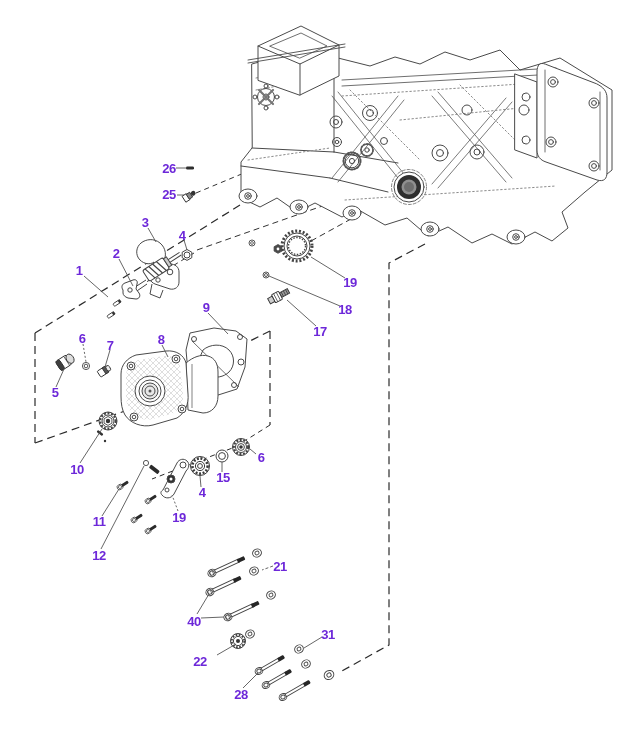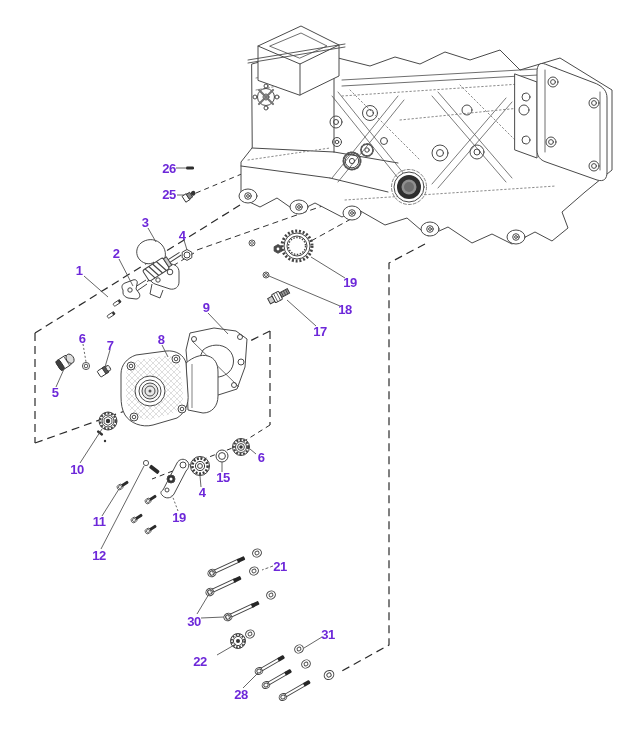--- a/index.html
+++ b/index.html
@@ -441,20 +441,20 @@
   <div class="co" style="left:77px;top:469px">10</div>
   <div class="co" style="left:99px;top:521px">11</div>
   <div class="co" style="left:99px;top:555px">12</div>
   <div class="co" style="left:179px;top:517px">19</div>
   <div class="co" style="left:202px;top:492px">4</div>
   <div class="co" style="left:223px;top:477px">15</div>
   <div class="co" style="left:261px;top:457px">6</div>
   <div class="co" style="left:320px;top:331px">17</div>
   <div class="co" style="left:345px;top:309px">18</div>
   <div class="co" style="left:350px;top:282px">19</div>
-  <div class="co" style="left:194px;top:621px">30</div>
+  <div class="co" style="left:194px;top:621px">40</div>
   <div class="co" style="left:280px;top:566px">21</div>
   <div class="co" style="left:200px;top:661px">22</div>
   <div class="co" style="left:241px;top:694px">28</div>
   <div class="co" style="left:328px;top:634px">31</div>
   <div class="co" style="left:169px;top:194px">25</div>
   <div class="co" style="left:169px;top:168px">26</div>
 </div>
 
 </body></html>

